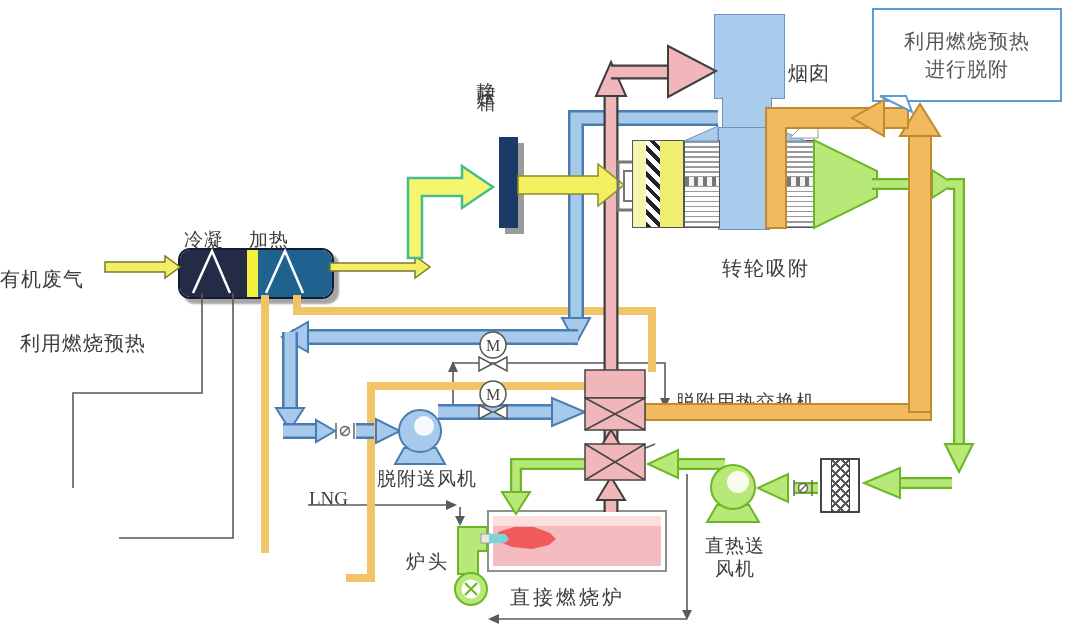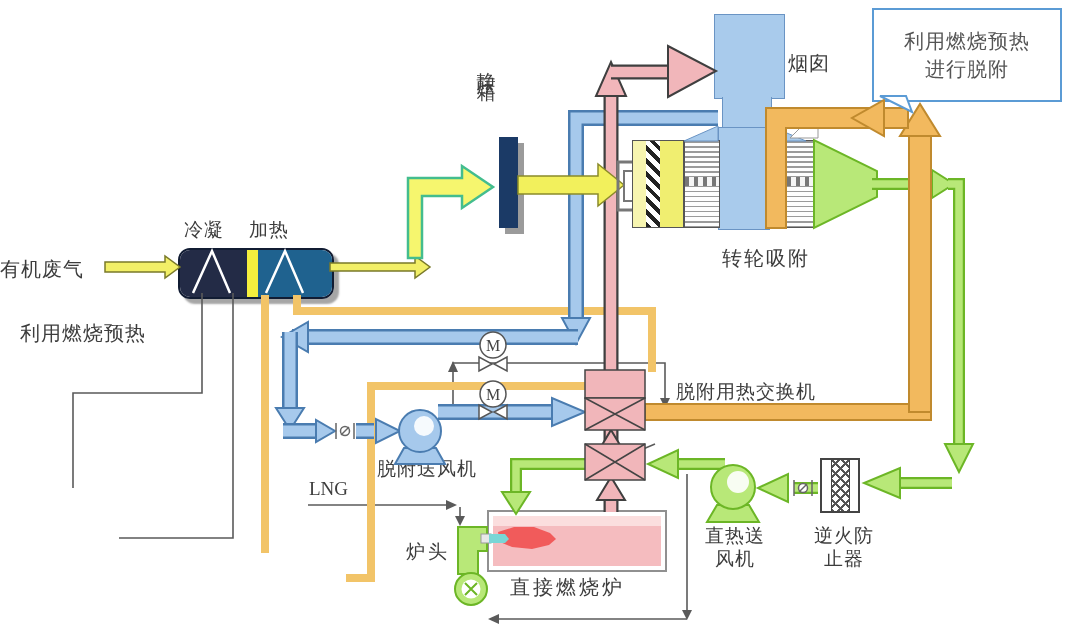--- a/index.html
+++ b/index.html
@@ -1,19 +1,19 @@
 <!DOCTYPE html>
 <html style="--yellow: #f2ef67; --unitYellow: #f5ef3d; --greenArrowBorder: #43bd8e; --bluePipe: #a6c9ec; --bluePipeBorder: #4a7cb0; --pink: #f1b6ba; --orange: #f2b95e; --orangeBorder: #c08a2e; --hotOrange: #f2c468; --green: #b8e878; --greenBorder: #6cb626; --chimneyBlue: #a9cbec; --tankOrange: #f6c465; --calloutBorder: #5b9bd5; --flameRed: #f15b5b; --flameCyan: #7ad6d6;"><head>
 <meta charset="utf-8">
 <style>
   html,body{margin:0;padding:0;background:#e9e9e9;}
   #canvas{position:relative;width:1080px;height:644px;background:#fff;overflow:hidden;
           font-family:"Liberation Serif","DejaVu Serif",serif;color:#3d3d3d;}
   .abs{position:absolute;}
-  .lbl{position:absolute;white-space:nowrap;font-size:20px;letter-spacing:1px;color:#3d3d3d;}
+  .lbl{position:absolute;white-space:nowrap;font-size:20px;letter-spacing:1px;color:#3d3d3d;margin-top:10px;}
   .lbl.small{font-size:19px;}
   .lbl.center{text-align:center;}
   
   #pretreat{left:178px;top:248px;width:152px;height:47px;border-radius:12px;
             border:2px solid #111c33;box-shadow:5px 5px 2px #a6a6a6;overflow:hidden;display:flex;}
   #pretreat .sec-cold{width:44%;background:#232b46;}
   #pretreat .sec-stripe{width:7%;background:var(--unitYellow);}
   #pretreat .sec-heat{flex:1;background:#1f628f;}
   
   #staticbox{left:499px;top:137px;width:19px;height:91px;background:#1b3a66;box-shadow:6px 6px 0 #9b9b9b;}
@@ -120,24 +120,20 @@
   <div class="lbl" style="left:722px;top:245px;letter-spacing:2px;">转轮吸附</div>
   <div class="lbl small" style="left:676px;top:379px;">脱附用热交换机</div>
   <div class="lbl small" style="left:377px;top:456px;">脱附送风机</div>
   <div class="lbl small" style="left:309px;top:478px;letter-spacing:0;">LNG</div>
   <div class="lbl small" style="left:406px;top:539px;letter-spacing:3px;">炉头</div>
   <div class="lbl" style="left:510px;top:574px;letter-spacing:3px;">直接燃烧炉</div>
   <div class="lbl small center" style="left:698px;top:524px;width:74px;line-height:23px;">
     <div>直热送</div>
     <div>风机</div>
   </div>
-  <div class="lbl small center" style="left:806px;top:524px;width:76px;line-height:23px;">
-    <div>逆火防</div>
-    <div>止器</div>
-  </div>
 
   <svg width="1080" height="644" viewBox="0 0 1080 644" class="abs" style="left:0;top:0;pointer-events:none;">
 
     <g>
       <path class="s-gray" d="M202,293 V393 H73 V488"></path>
       <path class="s-gray" d="M233,293 V538 H119"></path>
     </g>
     <g>
       <path class="s-gray" d="M453,408 V363 H665 V400"></path>
       <polygon class="f-grayarrow" points="448,372 458,372 453,361"></polygon>

